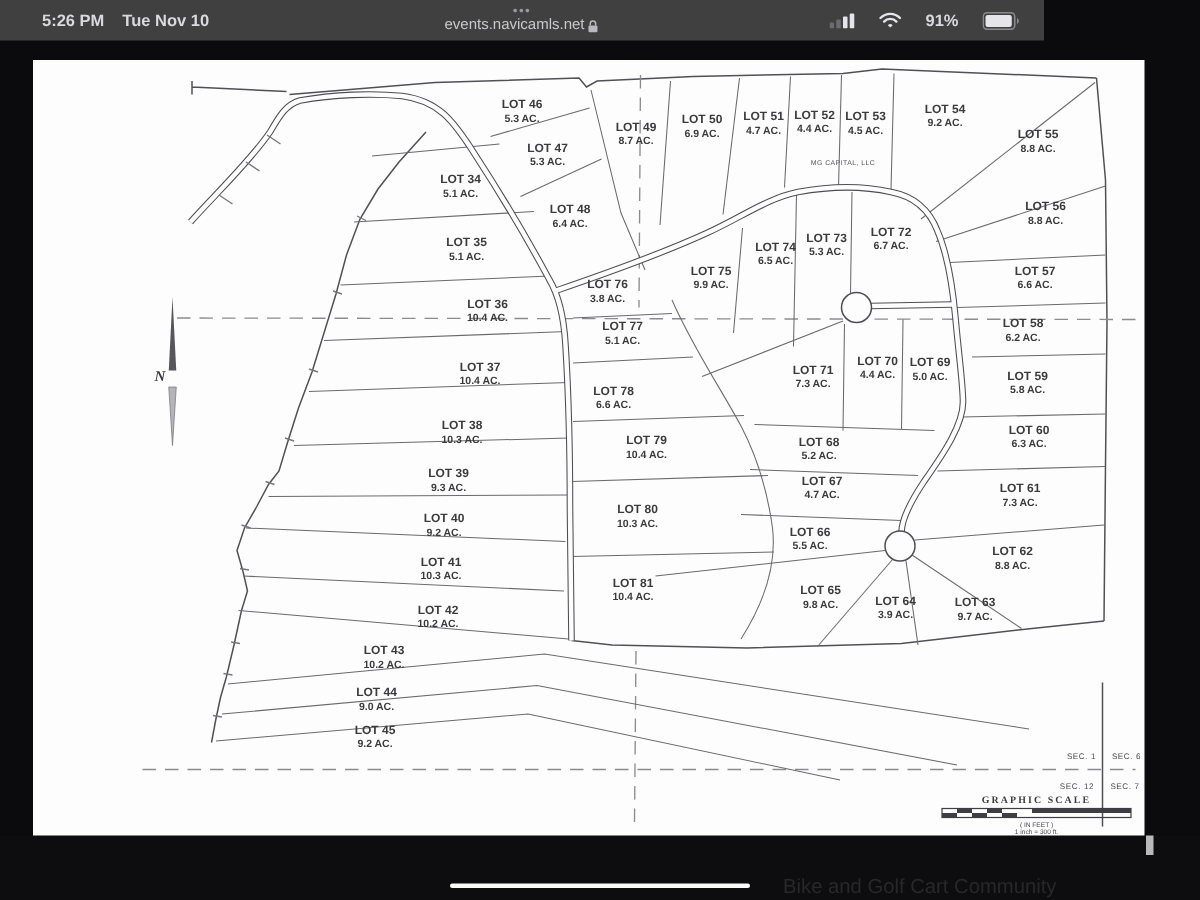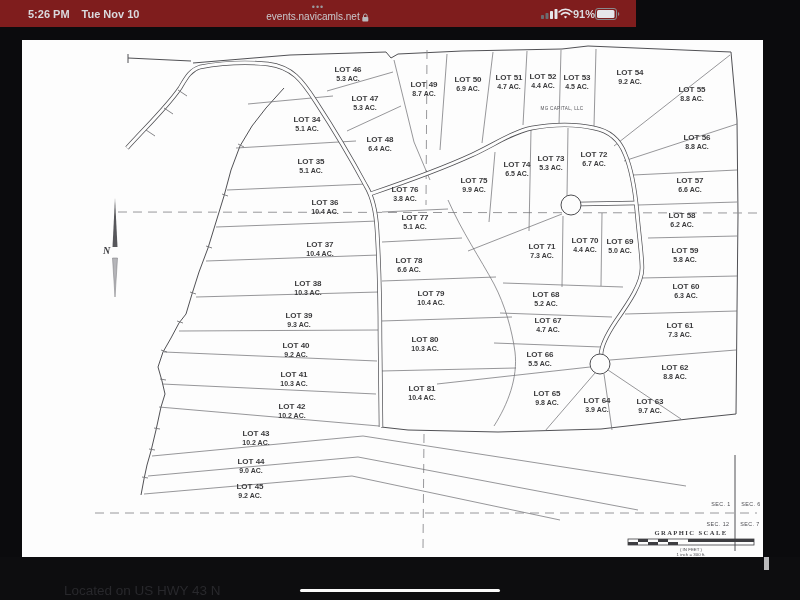--- a/index.html
+++ b/index.html
@@ -1,26 +1,26 @@
 <!DOCTYPE html>
 <html><head>
 <meta charset="utf-8">
 <style>
   html,body{margin:0;padding:0;background:#000;}
   .screen{position:relative;width:800px;height:600px;background:#0b0b0d;overflow:hidden;
           font-family:"Liberation Sans",sans-serif;}
   
-  .statusbar{position:absolute;top:0;left:0;width:636px;height:27px;background:#7f1d1d;
+  .statusbar{position:absolute;top:0;left:0;width:696px;height:27px;background:#404040;
              display:flex;align-items:center;justify-content:space-between;color:#dadade;}
   .sb-left{display:flex;gap:12px;margin-left:28px;font-size:11px;font-weight:bold;}
   .sb-center{position:absolute;left:50%;transform:translateX(-50%);top:2px;
              display:flex;flex-direction:column;align-items:center;line-height:10px;}
   .sb-dots{font-size:9px;color:#9a9a9e;letter-spacing:1px;}
   .sb-url{display:flex;align-items:center;gap:2px;font-size:10px;color:#c9c9cd;}
-  .sb-right{display:flex;align-items:center;gap:0;margin-right:16px;font-size:11px;font-weight:bold;}
+  .sb-right{display:flex;align-items:center;gap:16px;margin-right:16px;font-size:11px;font-weight:bold;}
   
   .footer{position:absolute;left:0;top:557px;width:800px;height:43px;background:#0d0d0f;}
   .cap-dim{position:absolute;top:26px;font-size:13.5px;color:#28282c;white-space:nowrap;}
   .cap-file{position:absolute;left:50%;transform:translateX(-50%);top:13px;
             font-size:13.5px;color:#f2f2f2;white-space:nowrap;}
   .cap-underline{position:absolute;left:50%;transform:translateX(-50%);top:32px;
                  width:200px;height:3px;background:#fafafa;border-radius:2px;}
   .scroll-sliver{position:absolute;left:764px;top:557px;width:5px;height:13px;background:#b9b9bb;}
   
   .plat-wrap{position:absolute;left:0;top:27px;width:800px;height:573px;}
@@ -257,18 +257,18 @@
           <text class="lot" text-anchor="middle"><tspan x="415" y="220">LOT 77</tspan><tspan class="ac" x="415" y="229">5.1 AC.</tspan></text>
           <text class="lot" text-anchor="middle"><tspan x="409" y="263">LOT 78</tspan><tspan class="ac" x="409" y="272">6.6 AC.</tspan></text>
           <text class="lot" text-anchor="middle"><tspan x="431" y="296">LOT 79</tspan><tspan class="ac" x="431" y="305">10.4 AC.</tspan></text>
           <text class="lot" text-anchor="middle"><tspan x="425" y="342">LOT 80</tspan><tspan class="ac" x="425" y="351">10.3 AC.</tspan></text>
           <text class="lot" text-anchor="middle"><tspan x="422" y="391">LOT 81</tspan><tspan class="ac" x="422" y="400">10.4 AC.</tspan></text>
         </g>
   </svg>
   </div>
 
   <div class="footer">
-    <span class="cap-dim" style="left:64px">Located on US HWY 43 N</span>
     <div class="cap-underline"></div>
+    <span class="cap-dim" style="left:522px">Bike and Golf Cart Community</span>
   </div>
   <div class="scroll-sliver"></div>
 
 </div>
 
 </body></html>

